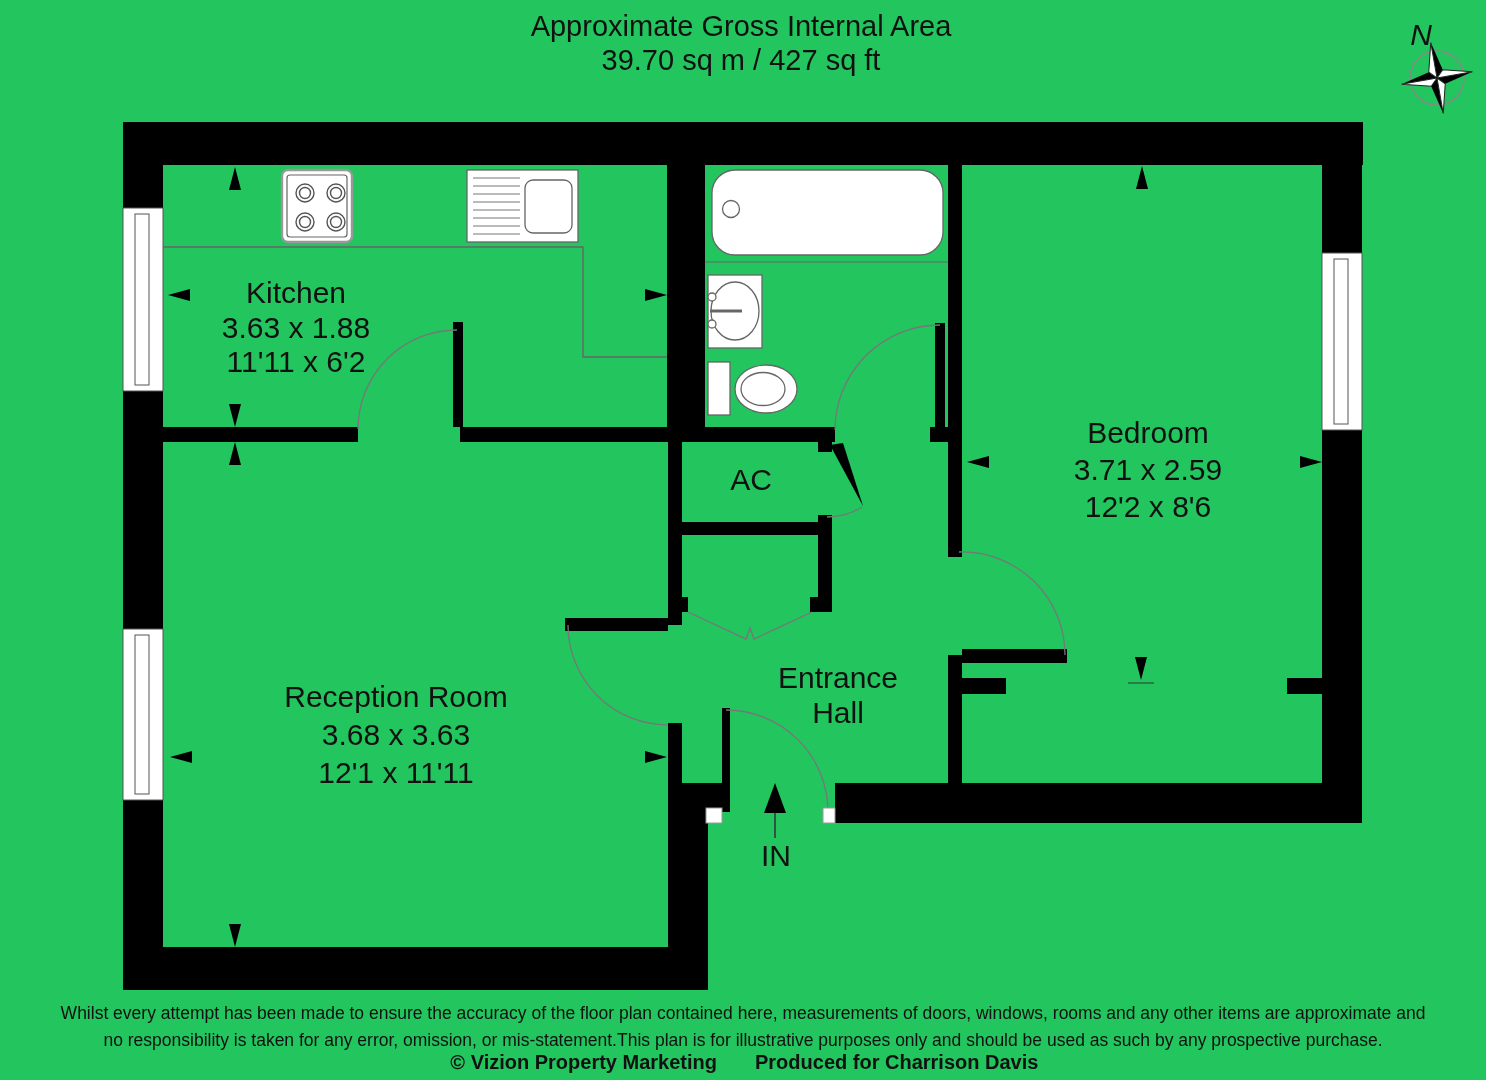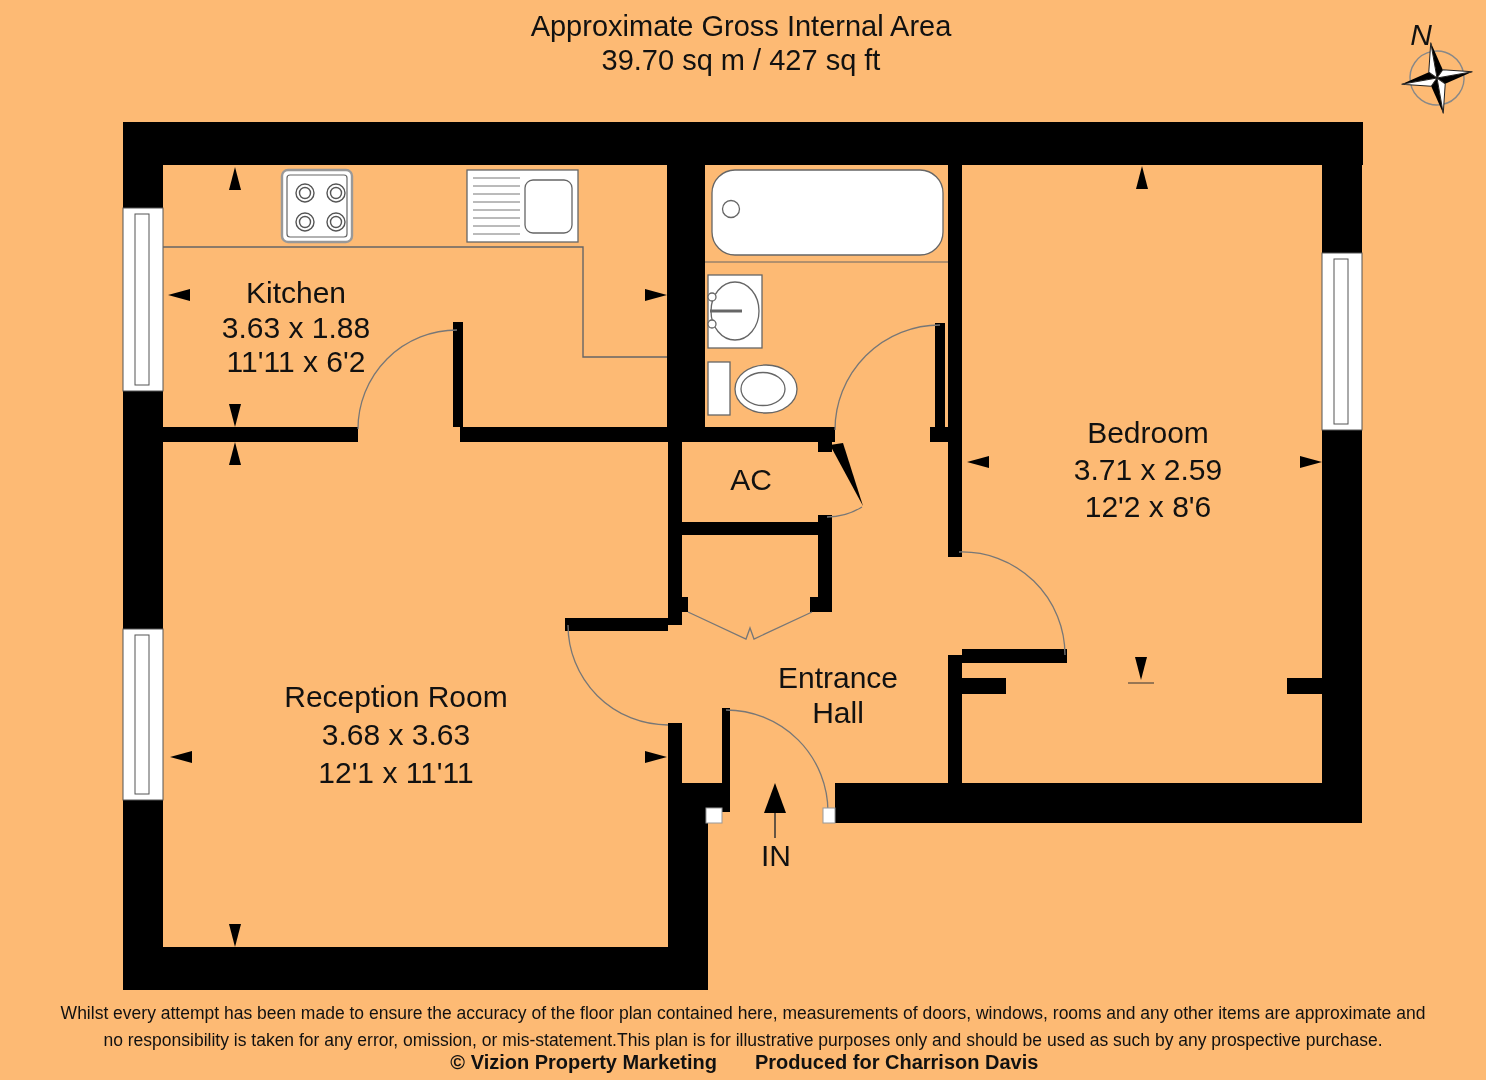--- a/index.html
+++ b/index.html
@@ -1,16 +1,16 @@
 <!DOCTYPE html>
 <html><head>
 <meta charset="utf-8">
 <style>
   html,body{margin:0;padding:0;background:#ffffff;}
-  .page{position:relative;width:1486px;height:1080px;background:#fdba74;overflow:hidden;
+  .page{position:relative;width:1486px;height:1080px;background:#22c55e;overflow:hidden;
         font-family:"Liberation Sans", sans-serif;}
   svg text{font-family:"Liberation Sans", sans-serif;fill:#111111;}
   .room-label{font-size:30px;}
   .title-text{font-size:29px;}
   .footer-text{font-size:17.5px;}
   .footer-bold{font-size:20px;font-weight:bold;}
   .compass-n{font-size:30px;font-style:italic;}
 </style>
 </head>
 <body>

